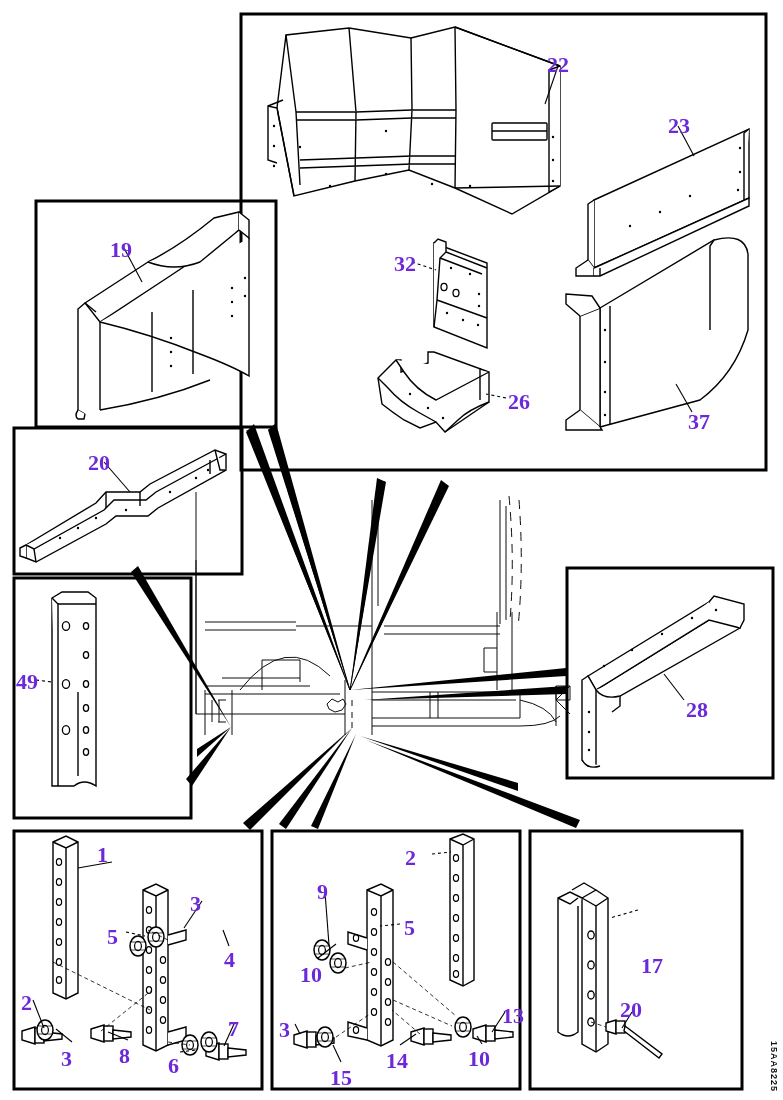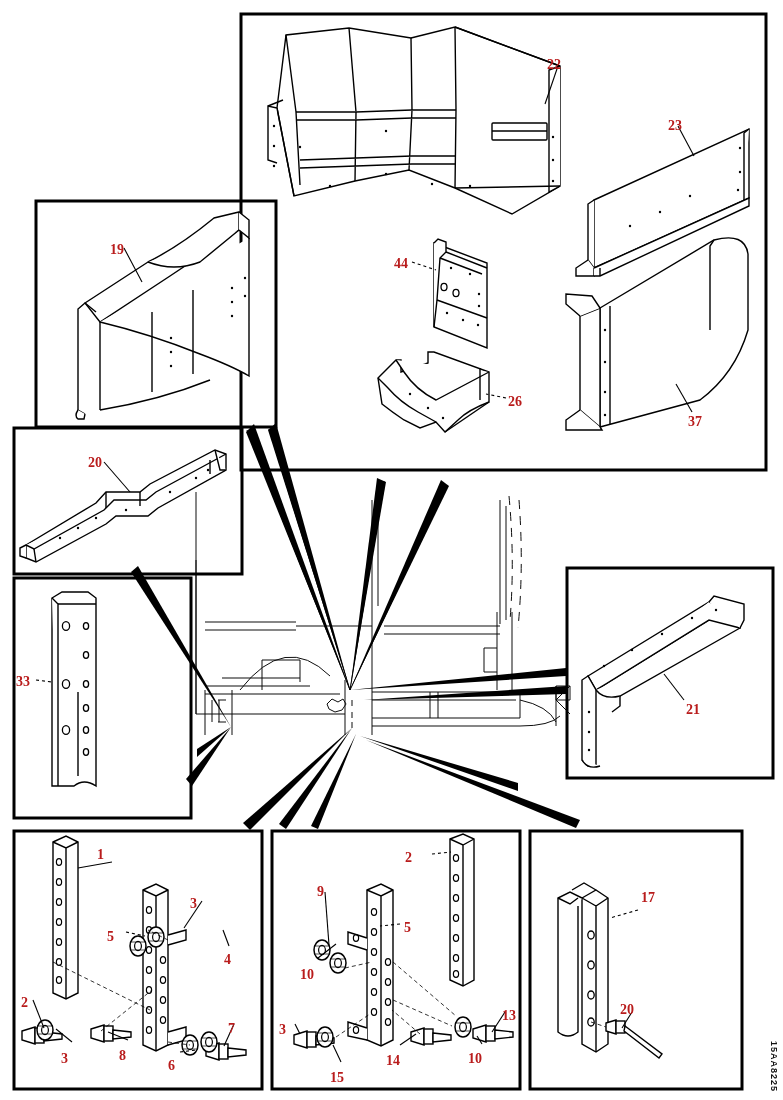--- a/index.html
+++ b/index.html
@@ -1,21 +1,21 @@
 <!DOCTYPE html>
 <html><head>
 <meta charset="utf-8">
 <style>
   html,body{margin:0;padding:0;background:#ffffff;}
   body{width:783px;height:1100px;overflow:hidden;
        font-family:"Liberation Serif",serif;color:#000;}
   #stage{position:relative;width:783px;height:1100px;background:#fff;}
   svg{position:absolute;left:0;top:0;width:783px;height:1100px;}
   .callout{position:absolute;font-family:"Liberation Serif",serif;
-           font-weight:700;font-size:14px;line-height:19px;color:#b91c1c;
+           font-weight:700;font-size:22px;line-height:19px;color:#6d28d9;
            letter-spacing:0px;white-space:nowrap;}
   .wm{position:absolute;right:4px;bottom:8px;font-family:"Liberation Sans",sans-serif;
       font-size:9px;font-weight:700;letter-spacing:1px;color:#111;
       writing-mode:vertical-rl;text-orientation:mixed;}
 </style>
 </head>
 <body>
 
 <div id="stage">
 
@@ -493,28 +493,28 @@
   <div class="callout" style="left:119px;top:1046px">8</div>
   <div class="callout" style="left:317px;top:882px">9</div>
   <div class="callout" style="left:300px;top:965px">10</div>
   <div class="callout" style="left:468px;top:1049px">10</div>
   <div class="callout" style="left:404px;top:918px">5</div>
   <div class="callout" style="left:405px;top:848px">2</div>
   <div class="callout" style="left:502px;top:1006px">13</div>
   <div class="callout" style="left:386px;top:1051px">14</div>
   <div class="callout" style="left:330px;top:1068px">15</div>
   <div class="callout" style="left:279px;top:1020px">3</div>
-  <div class="callout" style="left:641px;top:888px">17</div>
+  <div class="callout" style="left:641px;top:956px">17</div>
   <div class="callout" style="left:620px;top:1000px">20</div>
   <div class="callout" style="left:110px;top:240px">19</div>
   <div class="callout" style="left:88px;top:453px">20</div>
-  <div class="callout" style="left:686px;top:700px">21</div>
+  <div class="callout" style="left:686px;top:700px">28</div>
   <div class="callout" style="left:547px;top:55px">22</div>
   <div class="callout" style="left:668px;top:116px">23</div>
   <div class="callout" style="left:688px;top:412px">37</div>
-  <div class="callout" style="left:394px;top:254px">44</div>
+  <div class="callout" style="left:394px;top:254px">32</div>
   <div class="callout" style="left:508px;top:392px">26</div>
-  <div class="callout" style="left:16px;top:672px">33</div>
+  <div class="callout" style="left:16px;top:672px">49</div>
 </div>
 
 <div class="wm">15AA8225</div>
 
 </div>
 
 </body></html>

